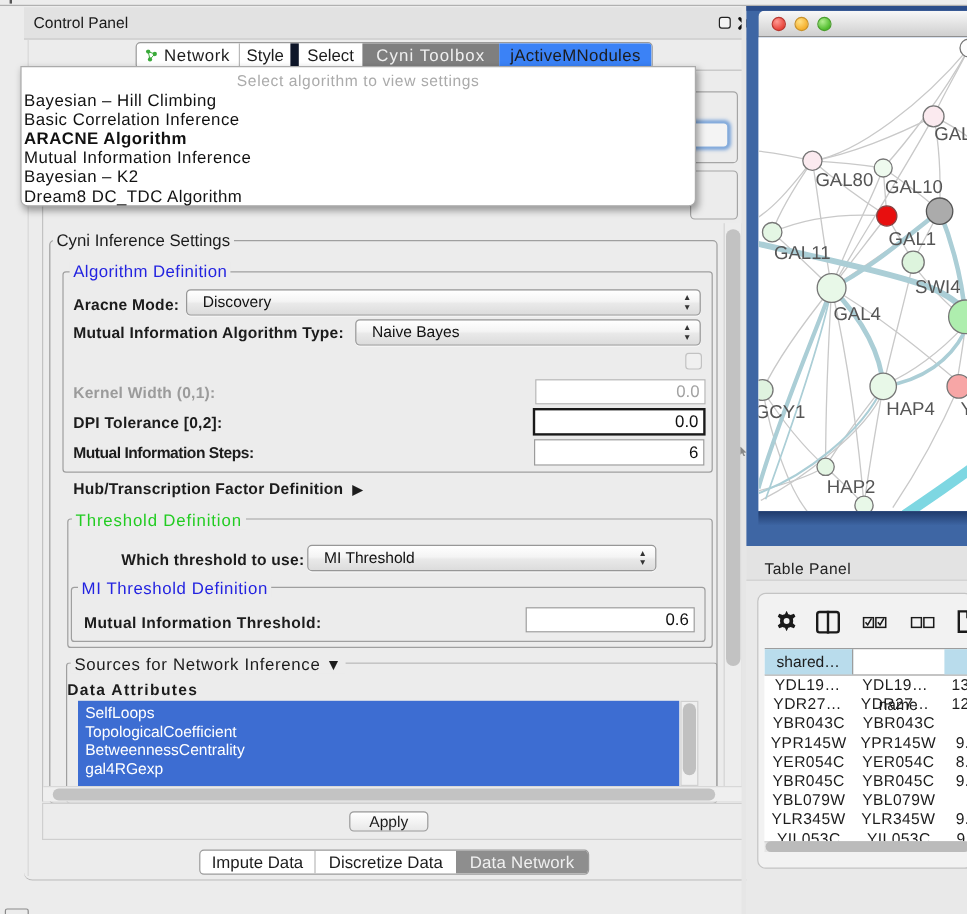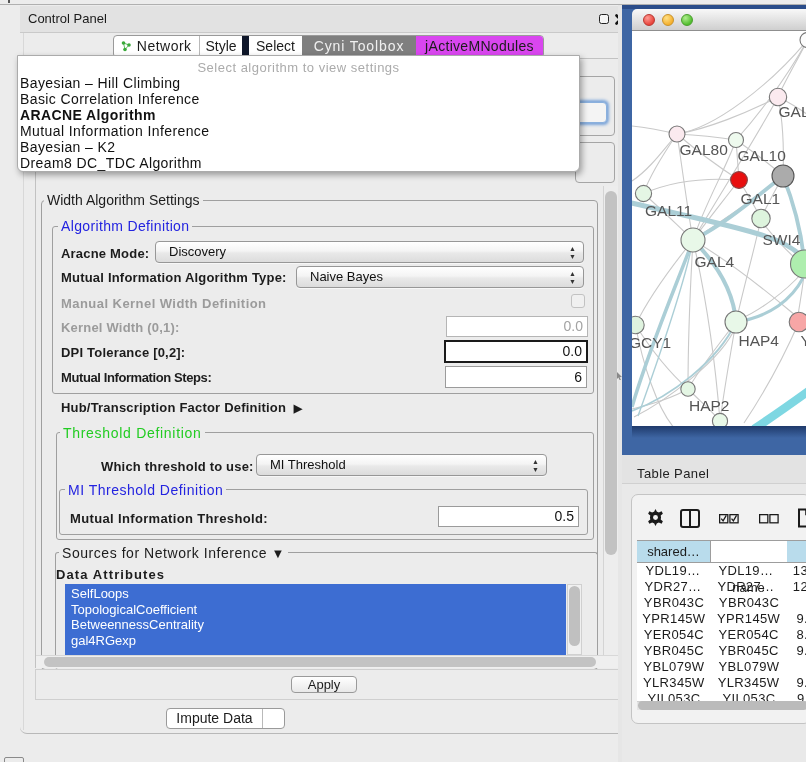--- a/index.html
+++ b/index.html
@@ -38,45 +38,44 @@
   <div class="abs" id="toptabs" style="left:93px;top:29px;height:23px;display:flex;border:1px solid #9a9a9a;border-radius:4px;background:#fff;overflow:hidden;font-size:13px;">
     <div class="seg" style="width:86px;letter-spacing:0.5px;border-right:1px solid #b9b9b9;"><svg width="11" height="11" viewBox="0 0 11 11" style="vertical-align:-1px">
           <circle cx="2.5" cy="2" r="1.8" fill="#3aaa3a"></circle>
           <circle cx="8" cy="4" r="1.8" fill="#3aaa3a"></circle>
           <circle cx="4" cy="8.5" r="1.8" fill="#3aaa3a"></circle>
           <path d="M2.5 2 L8 4 L4 8.5 Z" fill="none" stroke="#3aaa3a" stroke-width=".8"></path>
         </svg> Network</div>
     <div class="seg" style="width:49px;border-right:7px solid #0f172a;">Style</div>
     <div class="seg" style="width:53px;">Select</div>
     <div class="seg" style="width:114px;letter-spacing:0.9px;background:#7f7f7f;color:#f0f0f0;">Cyni Toolbox</div>
-    <div class="seg" style="width:127px;letter-spacing:0.3px;background:#d946ef;">jActiveMNodules</div>
+    <div class="seg" style="width:127px;letter-spacing:0.3px;background:#3b82f6;">jActiveMNodules</div>
   </div>
 
   <div class="abs" style="left:15px;top:52px;width:586px;height:610px;background:#ececec;border:1px solid #c2c2c2;"></div>
 
   <div class="abs" style="left:583px;top:180px;width:16px;height:476px;background:#ededed;border-left:1px solid #d4d4d4;border-right:1px solid #d4d4d4;"></div>
   <div class="abs" style="left:585px;top:185px;width:12px;height:364px;background:#c2c2c2;border-radius:6px;"></div>
 
   <div class="abs" style="left:555px;top:70px;width:40px;height:60px;border:1px solid #a5a5a5;border-radius:4px;background:#ececec;"></div>
   <div class="abs" style="left:552px;top:96px;width:35px;height:21px;border:1px solid #8ab0dd;border-radius:4px;background:#f4f4f4;box-shadow:0 0 3px 1.5px #7aa4d9;"></div>
   <div class="abs" style="left:555px;top:136px;width:40px;height:41px;border:1px solid #a5a5a5;border-radius:4px;background:#ececec;"></div>
 
   <div class="group" style="left:21px;top:194px;width:557px;height:470px;border-radius:4px;"></div>
-  <div class="glabel" style="left:24px;top:186px;">Width Algorithm Settings</div>
+  <div class="glabel" style="left:24px;top:186px;">Cyni Inference Settings</div>
 
   <div class="group" style="left:32px;top:220px;width:542px;height:168px;"></div>
   <div class="glabel" style="left:38px;top:212px;color:#2323e0;letter-spacing:0.35px;">Algorithm Definition</div>
 
   <div class="abs b" style="left:41px;top:240px;">Aracne Mode:</div>
   <div class="combo" style="left:135px;top:235px;width:429px;">Discovery<span class="arr">▲<br>▼</span></div>
 
   <div class="abs b" style="left:41px;top:264px;">Mutual Information Algorithm Type:</div>
   <div class="combo" style="left:276px;top:260px;width:288px;">Naive Bayes<span class="arr">▲<br>▼</span></div>
 
-  <div class="abs b" style="left:41px;top:290px;color:#9b9b9b;letter-spacing:0.45px;">Manual Kernel Width Definition</div>
   <div class="abs" style="left:551px;top:288px;width:14px;height:14px;border:1px solid #c2c2c2;border-radius:3px;background:#f0f0f0;"></div>
 
   <div class="abs b" style="left:41px;top:314px;color:#9b9b9b;">Kernel Width (0,1):</div>
   <div class="tfield" style="left:426px;top:310px;width:142px;color:#a3a3a3;border-color:#b5b5b5;">0.0</div>
 
   <div class="abs b" style="left:41px;top:339px;">DPI Tolerance [0,2]:</div>
   <div class="tfield" style="left:424px;top:334px;width:144px;height:23px;border:2px solid #1a1a1a;line-height:19px;">0.0</div>
 
   <div class="abs b" style="left:41px;top:364px;letter-spacing:-0.4px;">Mutual Information Steps:</div>
   <div class="tfield" style="left:425px;top:360px;width:142px;height:22px;line-height:20px;">6</div>
@@ -86,39 +85,39 @@
   <div class="group" style="left:36px;top:426px;width:538px;height:108px;"></div>
   <div class="glabel" style="left:40px;top:419px;color:#22cc22;letter-spacing:0.7px;">Threshold Definition</div>
 
   <div class="abs b" style="left:81px;top:453px;">Which threshold to use:</div>
   <div class="combo" style="left:236px;top:448px;width:291px;">MI Threshold<span class="arr">▲<br>▼</span></div>
 
   <div class="group" style="left:39px;top:483px;width:529px;height:46px;"></div>
   <div class="glabel" style="left:45px;top:476px;color:#2323e0;letter-spacing:0.5px;">MI Threshold Definition</div>
 
   <div class="abs b" style="left:50px;top:505px;letter-spacing:0.35px;">Mutual Information Threshold:</div>
-  <div class="tfield" style="left:418px;top:500px;width:141px;">0.5</div>
+  <div class="tfield" style="left:418px;top:500px;width:141px;">0.6</div>
 
   <div class="group" style="left:35px;top:546px;width:543px;height:117px;border-bottom:none;"></div>
   <div class="glabel" style="left:39px;top:539px;font-size:14px;letter-spacing:0.55px;">Sources for Network Inference <span style="font-size:13px;">▼</span></div>
 
   <div class="abs b" style="left:36px;top:561px;letter-spacing:1.1px;">Data Attributes</div>
   <div class="abs" style="left:45px;top:578px;width:501px;height:71px;background:#3d6dd2;color:#fff;font-size:13px;line-height:15.5px;padding:2px 0 0 6px;overflow:hidden;">
     SelfLoops<br>TopologicalCoefficient<br>BetweennessCentrality<br>gal4RGexp
   </div>
   <div class="abs" style="left:547px;top:578px;width:15px;height:71px;background:#f0f0f0;border:1px solid #d0d0d0;"></div>
   <div class="abs" style="left:549px;top:580px;width:11px;height:60px;background:#c0c0c0;border-radius:6px;"></div>
 
   <div class="abs" style="left:16px;top:649px;width:584px;height:13px;background:#efefef;border-top:1px solid #d8d8d8;"></div>
   <div class="abs" style="left:24px;top:651px;width:552px;height:10px;background:#c3c3c3;border-radius:5px;"></div>
 
   <div class="abs" style="left:15px;top:663px;width:586px;height:31px;border:1px solid #cfcfcf;background:#ececec;"></div>
   <div class="abs" style="left:271px;top:670px;width:66px;height:17px;border:1px solid #9a9a9a;border-radius:4px;background:linear-gradient(#fff,#e8e8e8);text-align:center;line-height:15px;font-size:13px;">Apply</div>
 
-  <div class="abs" id="bottabs" style="left:146px;top:702px;height:21px;display:flex;border:1px solid #9a9a9a;border-radius:4px;background:#fff;overflow:hidden;font-size:13px;flex-direction:column;">
+  <div class="abs" id="bottabs" style="left:146px;top:702px;height:21px;display:flex;border:1px solid #9a9a9a;border-radius:4px;background:#fff;overflow:hidden;font-size:13px;">
     <div class="seg" style="width:96px;line-height:19px;border-right:1px solid #b9b9b9;">Impute Data</div>
     <div class="seg" style="width:117px;line-height:19px;">Discretize Data</div>
     <div class="seg" style="width:110px;line-height:19px;letter-spacing:0.2px;background:#8e8e8e;color:#f0f0f0;">Data Network</div>
   </div>
 </div>
 
 <div class="abs" style="left:0;top:735px;width:618px;height:27px;background:#ececec;"></div>
 <div class="abs" style="left:4px;top:757px;width:20px;height:6px;border:1.5px solid #8a8a8a;border-radius:2px 2px 0 0;background:#ececec;"></div>
 
 <div class="abs" style="left:618px;top:5px;width:4px;height:757px;background:#e6e6e6;"></div>

